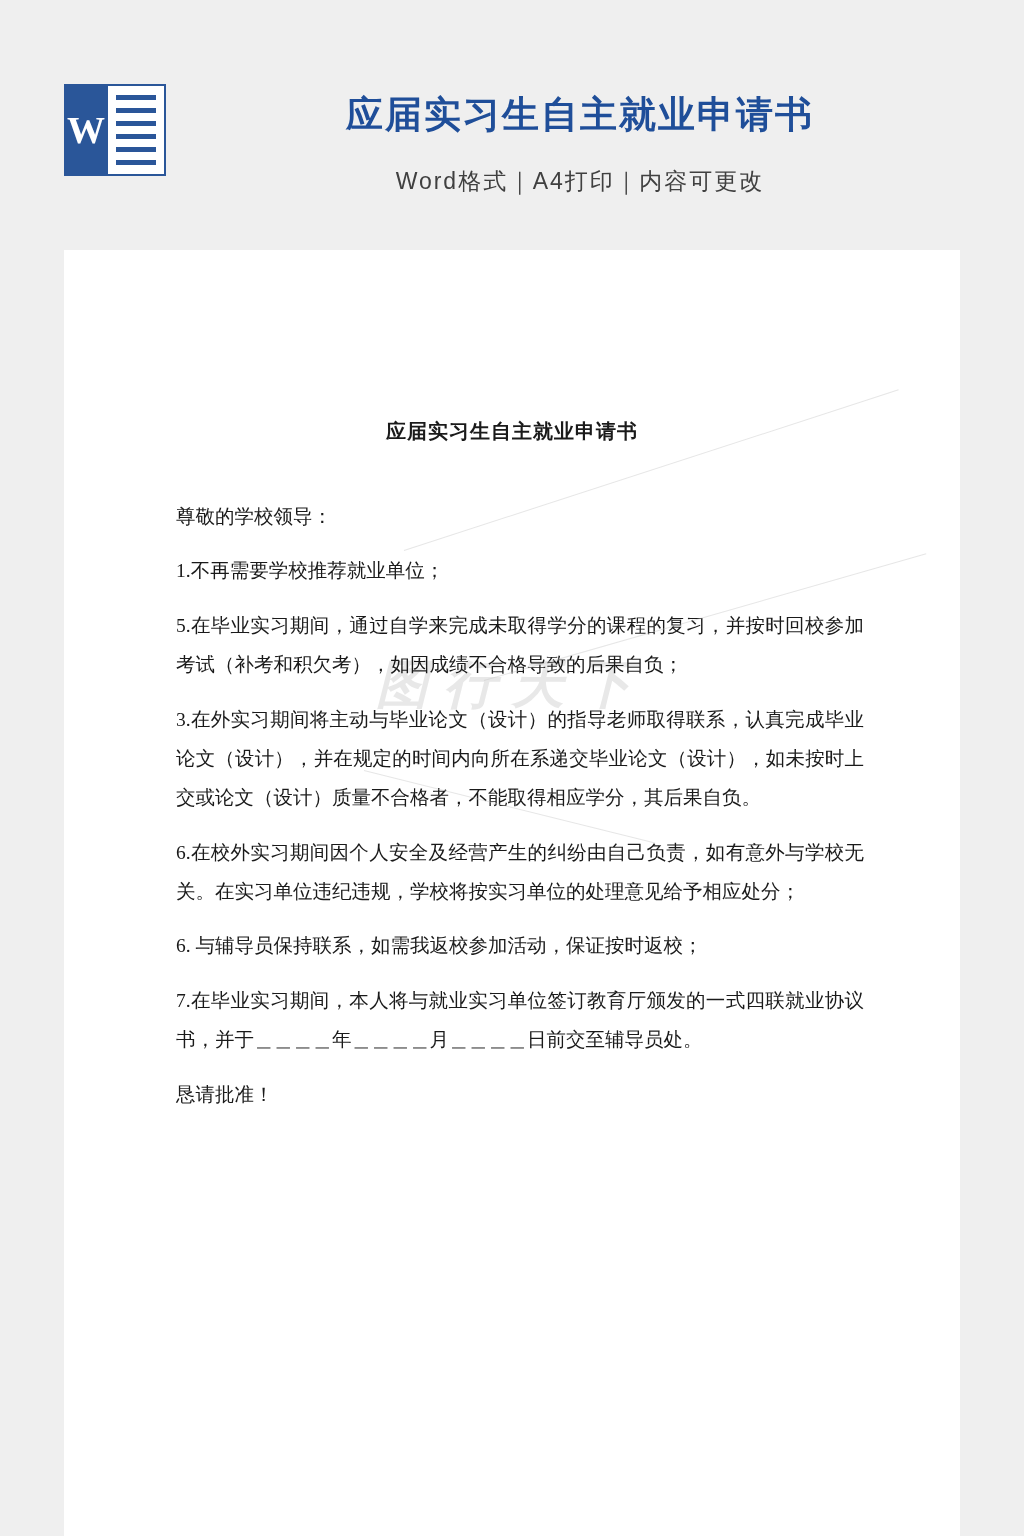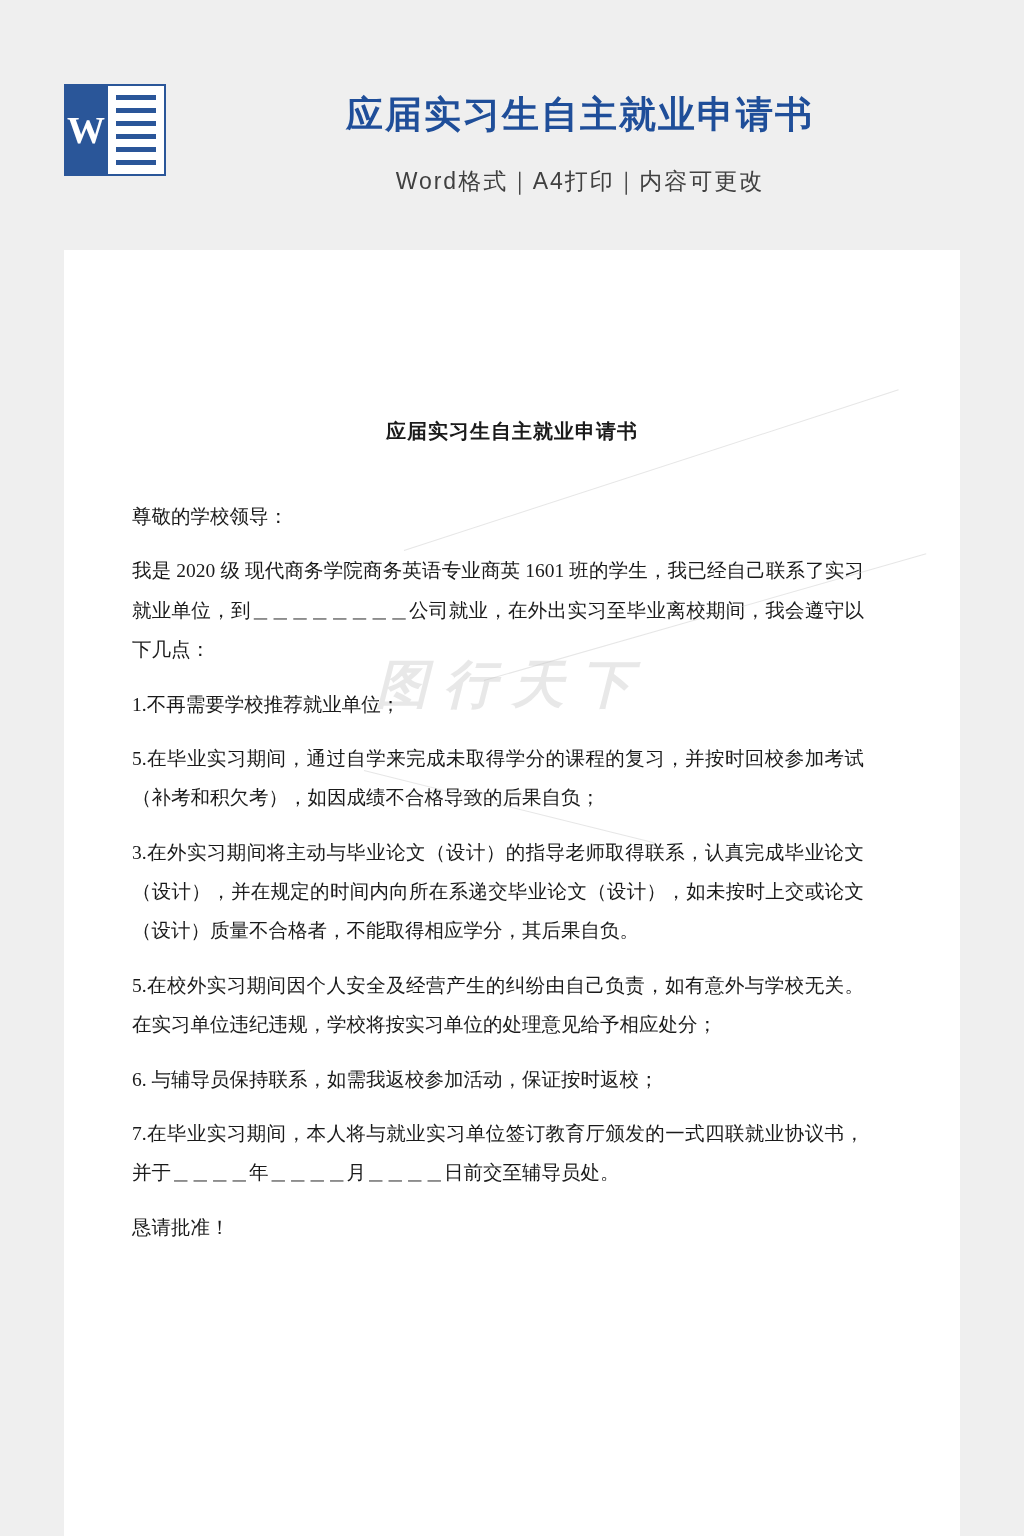--- a/index.html
+++ b/index.html
@@ -97,21 +97,21 @@
   .doc-title {
     margin: 168px 0 0 0;
     text-align: center;
     font-size: 20px;
     font-weight: bold;
     color: #1a1a1a;
     font-family: "Liberation Serif", serif;
     letter-spacing: 1px;
   }
   .doc-body {
-    margin: 52px 96px 0 68px;
+    margin: 52px 96px 0 112px;
     font-family: "Liberation Serif", serif;
     font-size: 19.5px;
     color: #1a1a1a;
     position: relative;
     z-index: 2;
   }
   .doc-body p {
     margin: 0 0 15px 0;
     line-height: 2.02;
     text-align: justify;
@@ -170,25 +170,24 @@
   </div>
 
   <div class="sheet">
 
     <div class="watermark">图行天下</div>
 
     <div class="doc-title">应届实习生自主就业申请书</div>
 
     <div class="doc-body">
       <p>尊敬的学校领导：</p>
-      <p>我是 2020 级  现代商务学院商务英语专业商英 1601 班的学生，我已经自己联系了实习就业单位，到＿＿＿＿＿＿＿＿公司就业，在外出实习至毕业离校期间，我会遵守以下几点：</p>
       <p>1.不再需要学校推荐就业单位；</p>
       <p>5.在毕业实习期间，通过自学来完成未取得学分的课程的复习，并按时回校参加考试（补考和积欠考），如因成绩不合格导致的后果自负；</p>
       <p>3.在外实习期间将主动与毕业论文（设计）的指导老师取得联系，认真完成毕业论文（设计），并在规定的时间内向所在系递交毕业论文（设计），如未按时上交或论文（设计）质量不合格者，不能取得相应学分，其后果自负。</p>
-      <p>5.在校外实习期间因个人安全及经营产生的纠纷由自己负责，如有意外与学校无关。在实习单位违纪违规，学校将按实习单位的处理意见给予相应处分；</p>
+      <p>6.在校外实习期间因个人安全及经营产生的纠纷由自己负责，如有意外与学校无关。在实习单位违纪违规，学校将按实习单位的处理意见给予相应处分；</p>
       <p>6. 与辅导员保持联系，如需我返校参加活动，保证按时返校；</p>
       <p>7.在毕业实习期间，本人将与就业实习单位签订教育厅颁发的一式四联就业协议书，并于＿＿＿＿年＿＿＿＿月＿＿＿＿日前交至辅导员处。</p>
       <p>恳请批准！</p>
     </div>
 
     <div class="streak" style="left:340px; top:300px; width:520px; transform:rotate(-18deg);"></div>
     <div class="streak" style="left:420px; top:430px; width:460px; transform:rotate(-16deg);"></div>
     <div class="streak" style="left:300px; top:520px; width:300px; transform:rotate(14deg);"></div>
   </div>
 

